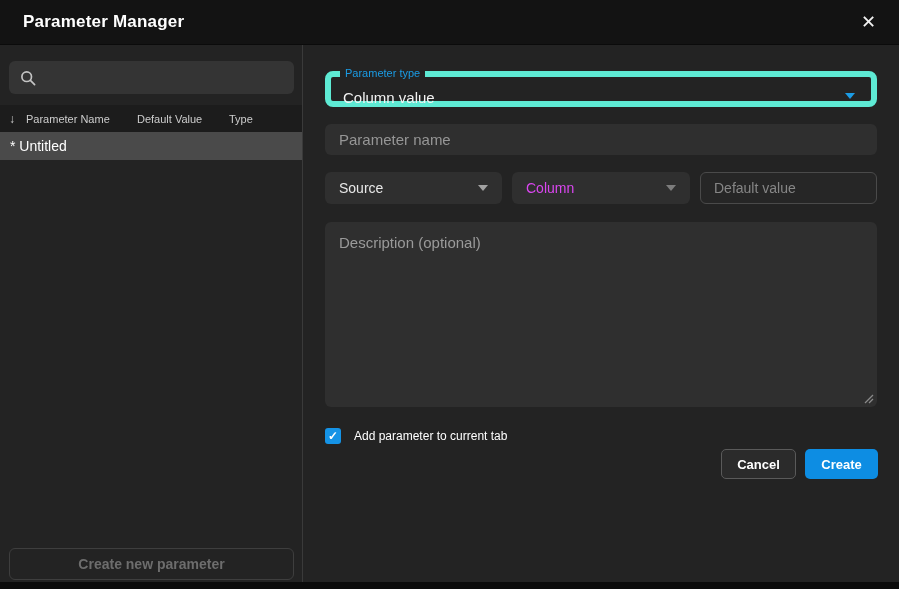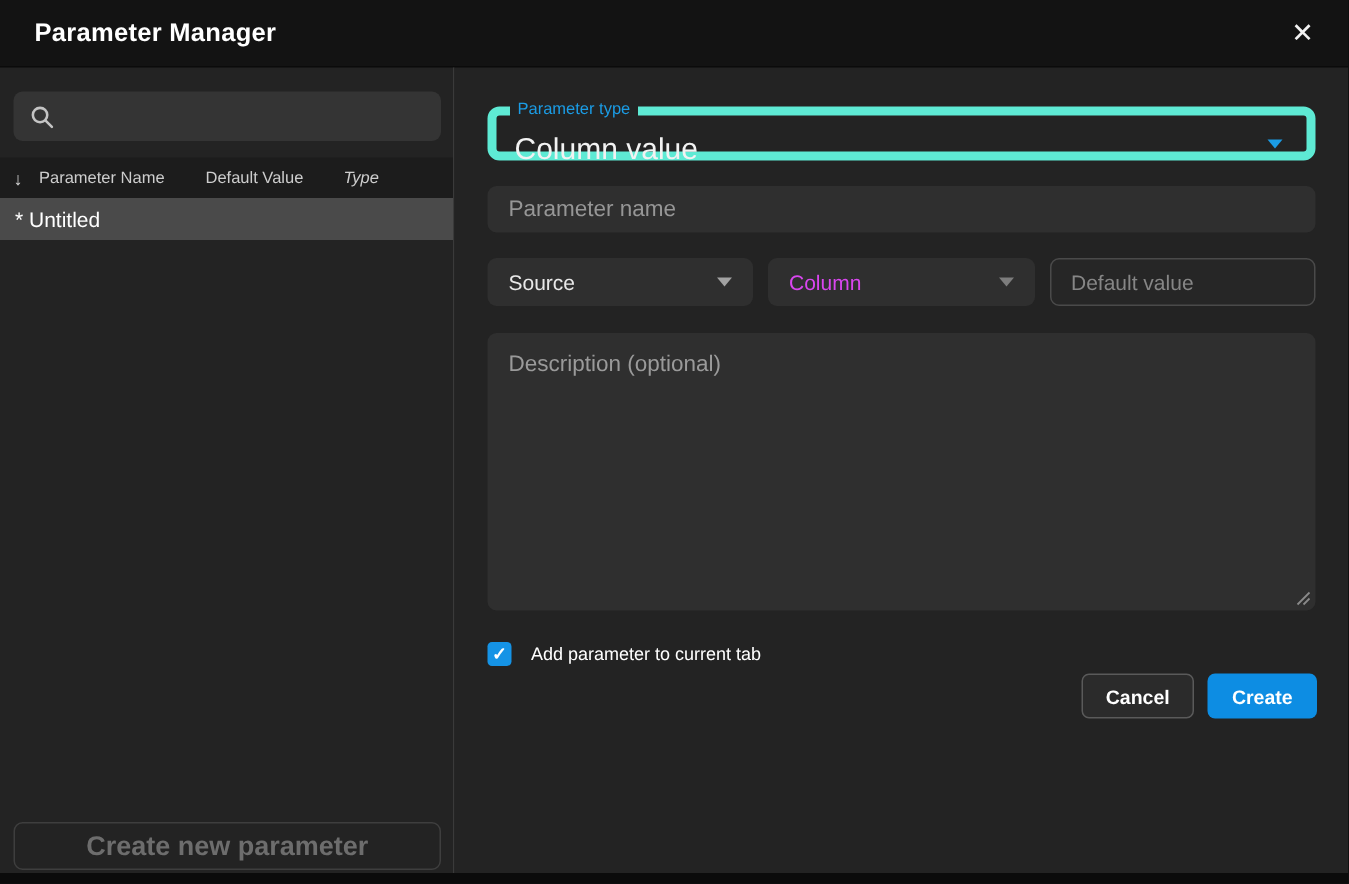--- a/index.html
+++ b/index.html
@@ -22,39 +22,39 @@
   .search input { flex:1; background:transparent; border:none; outline:none; color:#e8e8e8;
                   font-size:15px; min-width:0; }
   .search input::placeholder { color:#9e9e9e; }
 
   .thead { position:absolute; top:60px; left:0; width:302px; height:27px; background:#1c1c1c;
            font-size:11px; color:#cdcdcd; }
   .thead span { position:absolute; top:50%; transform:translateY(-50%); white-space:nowrap; }
   .th-arrow { left:9px; font-size:12px; }
   .th-name { left:26px; }
   .th-default { left:137px; }
-  .th-type { left:229px;font-style:italic; }
+  .th-type { left:229px; }
 
   .trow { position:absolute; top:87px; left:0; width:302px; height:28px; background:#4a4a4a;
           color:#ffffff; font-size:14px; display:flex; align-items:center; padding-left:10px;
           cursor:pointer; }
 
   .create-new { position:absolute; top:503px; left:9px; width:285px; height:32px;
                 background:transparent; border:1px solid #3e3e3e; border-radius:6px;
-                color:#6d6d6d; font-size:18px; font-weight:bold; cursor:default; }
+                color:#6d6d6d; font-size:14px; font-weight:bold; cursor:default; }
 
   
   .main { position:absolute; top:45px; left:303px; width:596px; height:537px; background:#232323; }
 
   fieldset.type-select { position:absolute; left:22px; top:22px; width:552px; height:40px;
                          margin:0; padding:0; border:6px solid #5eead4; border-radius:8px;
                          cursor:pointer; }
   fieldset.type-select legend { margin-left:9px; padding:0 5px; font-size:11px; color:#1b9ce5;
                                 line-height:13px; }
-  .type-value { position:absolute; left:12px; top:9px; color:#f2f2f2; font-size:20px; }
+  .type-value { position:absolute; left:12px; top:9px; color:#f2f2f2; font-size:15px; }
 
   .caret { position:absolute; width:0; height:0; border-left:5px solid transparent;
            border-right:5px solid transparent; border-top:6px solid #1b9ce5; }
   .caret-type { right:16px; top:13px; }
   .caret-grey { border-top-color:#a2a2a2; right:14px; top:13px; }
   .caret-dim  { border-top-color:#7d7d7d; right:14px; top:13px; }
 
   .name-input { position:absolute; left:22px; top:79px; width:552px; height:31px;
                 background:#2f2f2f; border:none; border-radius:6px; outline:none;
                 color:#e8e8e8; font-size:15px; padding:0 14px; }

